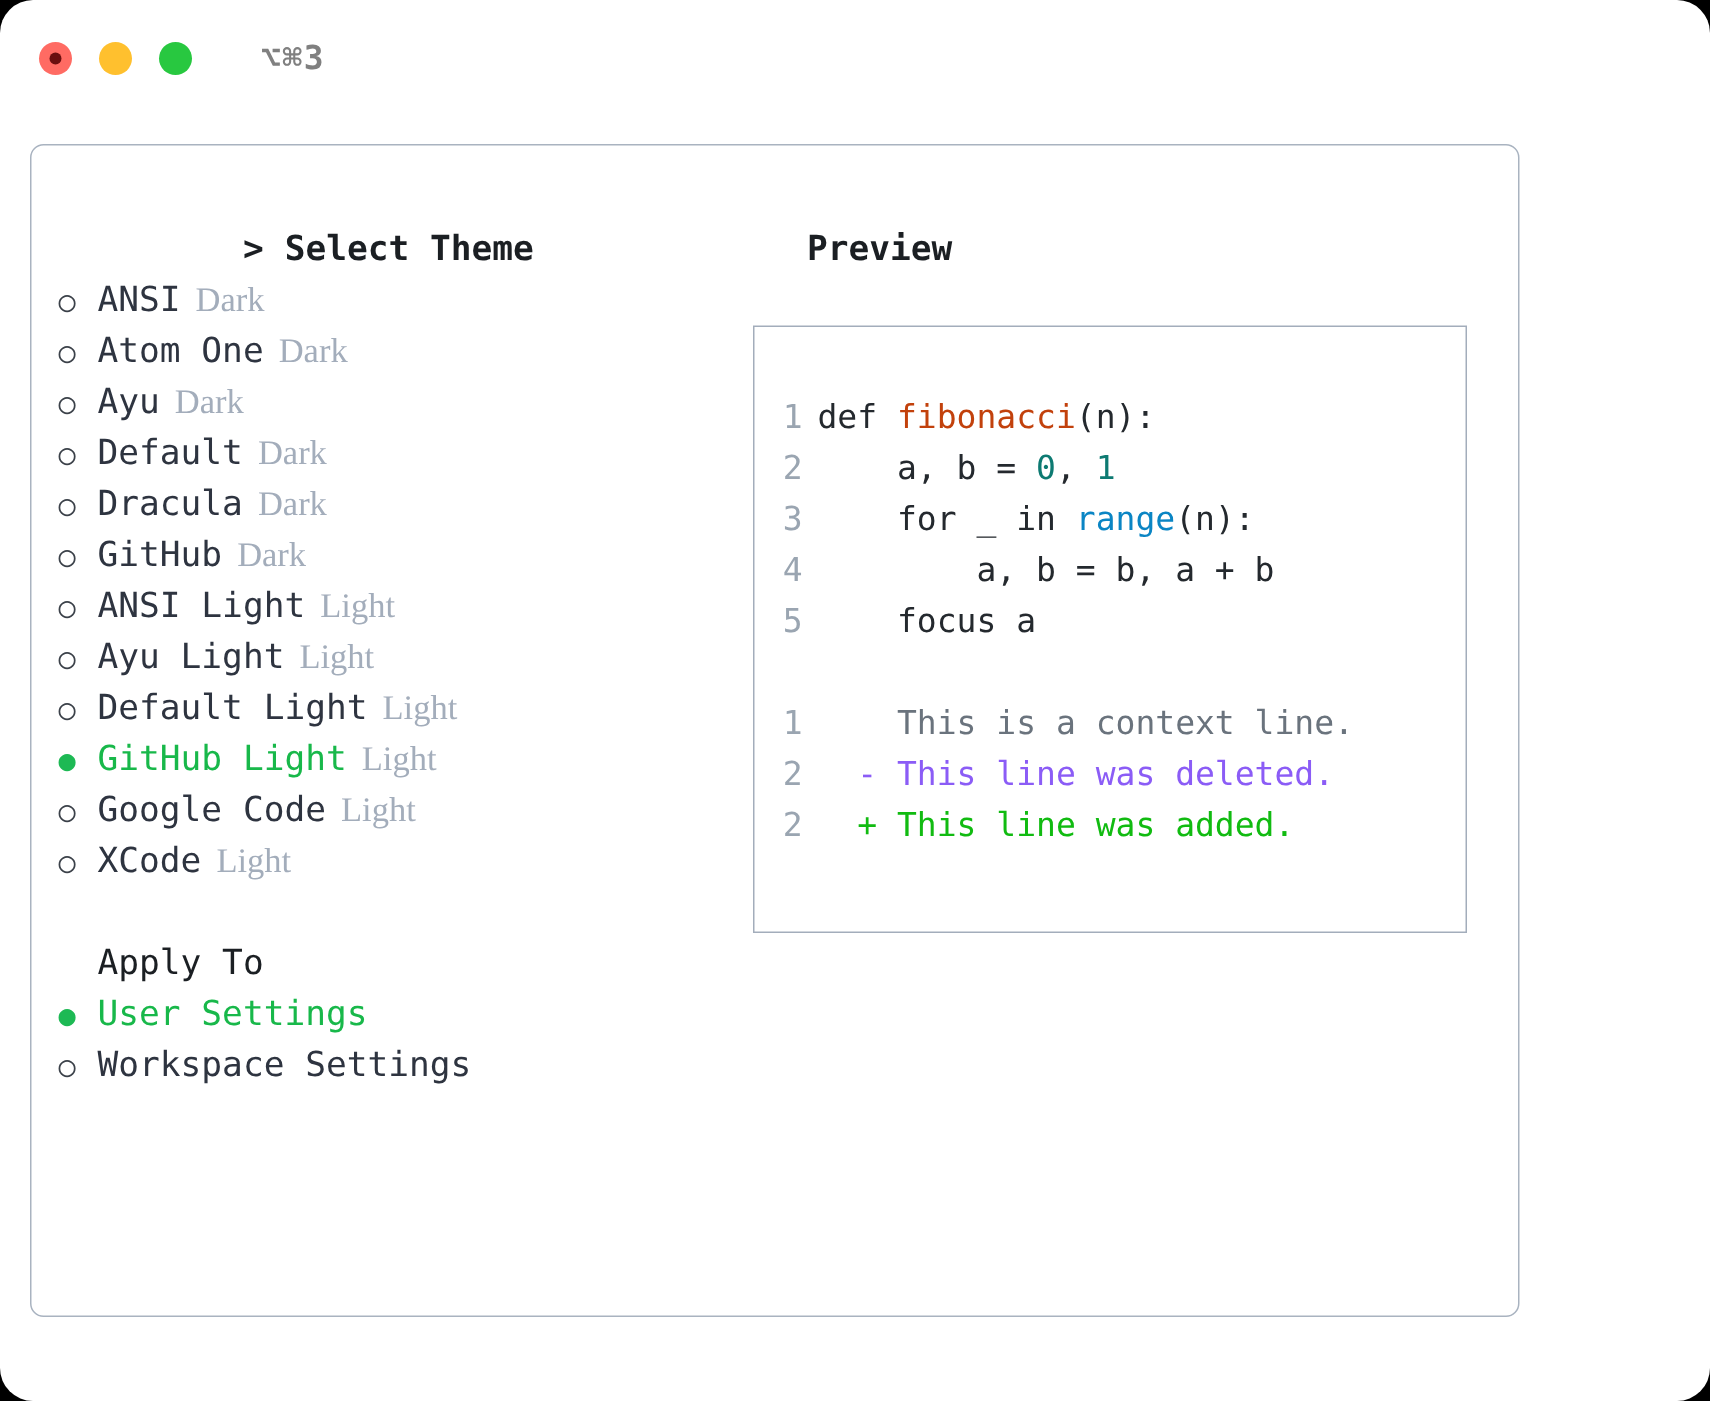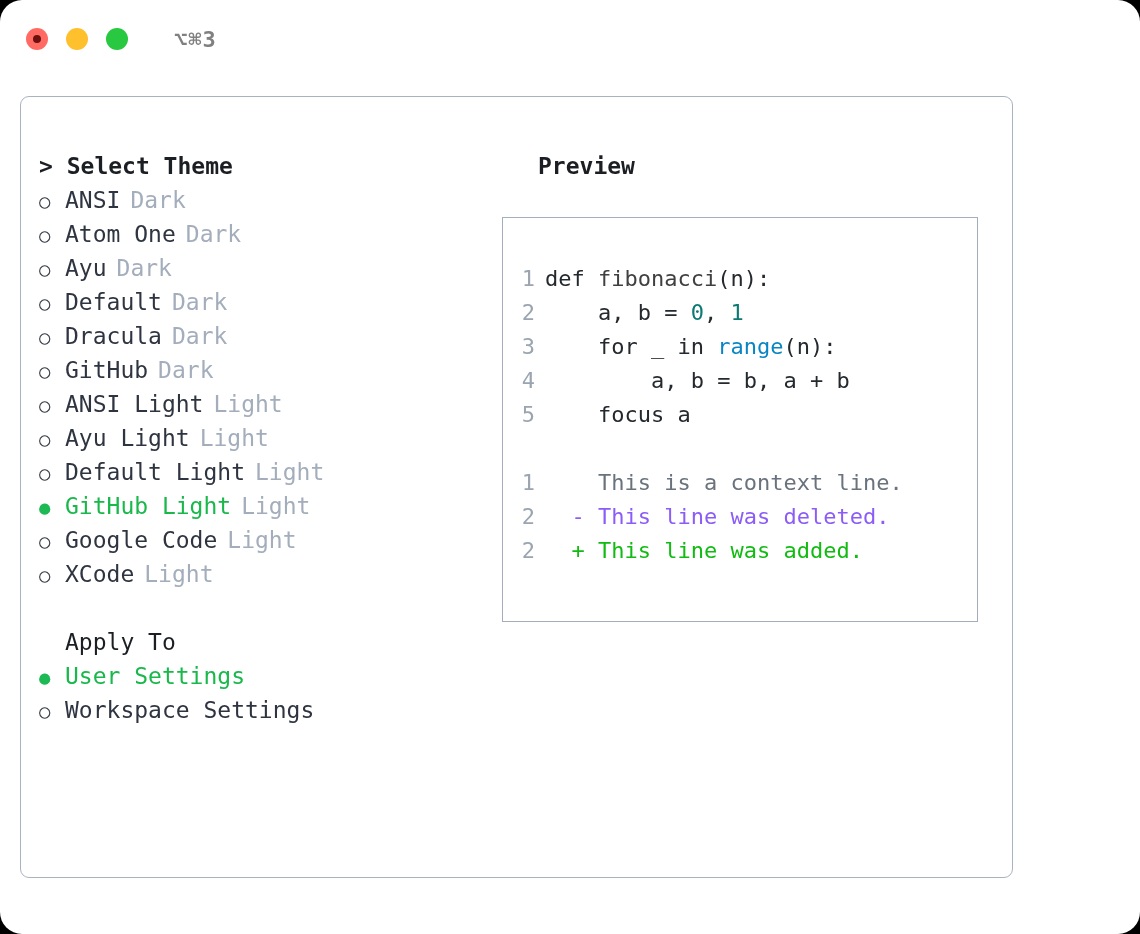--- a/index.html
+++ b/index.html
@@ -93,20 +93,21 @@
 
   .section-head {
     font-size: 23px;
     line-height: 34px;
     color: #1b1f23;
     white-space: pre;
     height: 34px;
   }
   .section-head.focused {
     font-weight: bold;
+    text-align: center;
   }
 
   .opt-row {
     display: flex;
     align-items: baseline;
     height: 34px;
     line-height: 34px;
     font-size: 23px;
     white-space: pre;
   }
@@ -116,20 +117,21 @@
     color: #3b4149;
     font-size: 19px;
     line-height: 34px;
   }
   .bullet.sel { color: #1db954; }
   .opt-label { color: #2e3440; }
   .opt-row.selected .opt-label { color: #18b84a; }
   .opt-suffix {
     color: #a3adbb;
     margin-left: 10px;
+    font-family: Liberation Serif, serif;
   }
 
   .spacer-row { height: 34px; }
 
   #hint {
     margin-top: 30px;
     font-size: 22px;
     line-height: 34px;
     color: #a3adbb;
     width: 400px;
@@ -169,21 +171,21 @@
   .lineno {
     width: 42px;
     flex: none;
     text-align: right;
     color: #9aa5b1;
     padding-right: 10px;
     box-sizing: border-box;
   }
   .codetext { color: #24292e; }
 
-  .tok-fn   { color: #404040; margin-top: 35px; }
+  .tok-fn   { color: #c2410c; margin-top: 35px; }
   .tok-num  { color: #0d7a72; }
   .tok-call { color: #0a85c4; }
   .tok-kw   { color: #24292e; }
 
   .diff-ctx { color: #6a737d; }
   .diff-del { color: #8b5cf6; }
   .diff-add { color: #11bb11; }
 </style>
 </head>
 <body>

